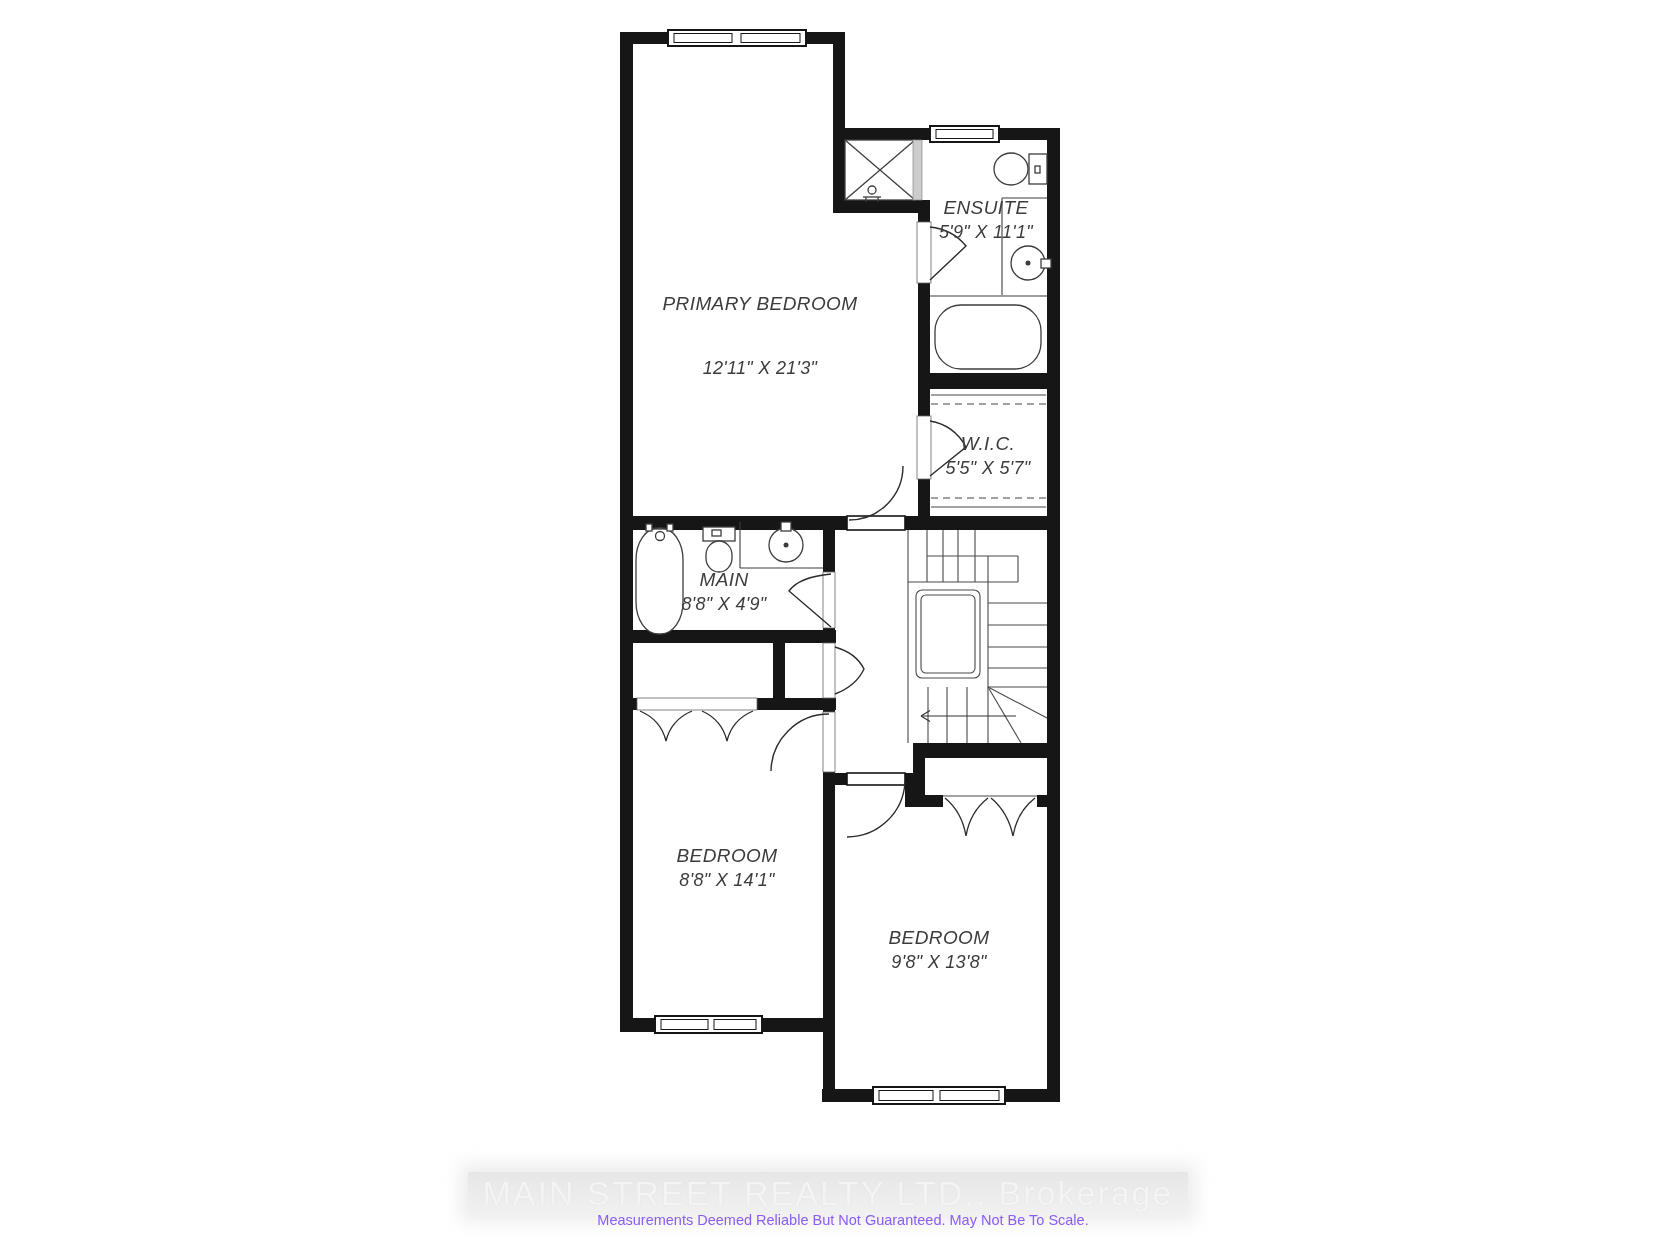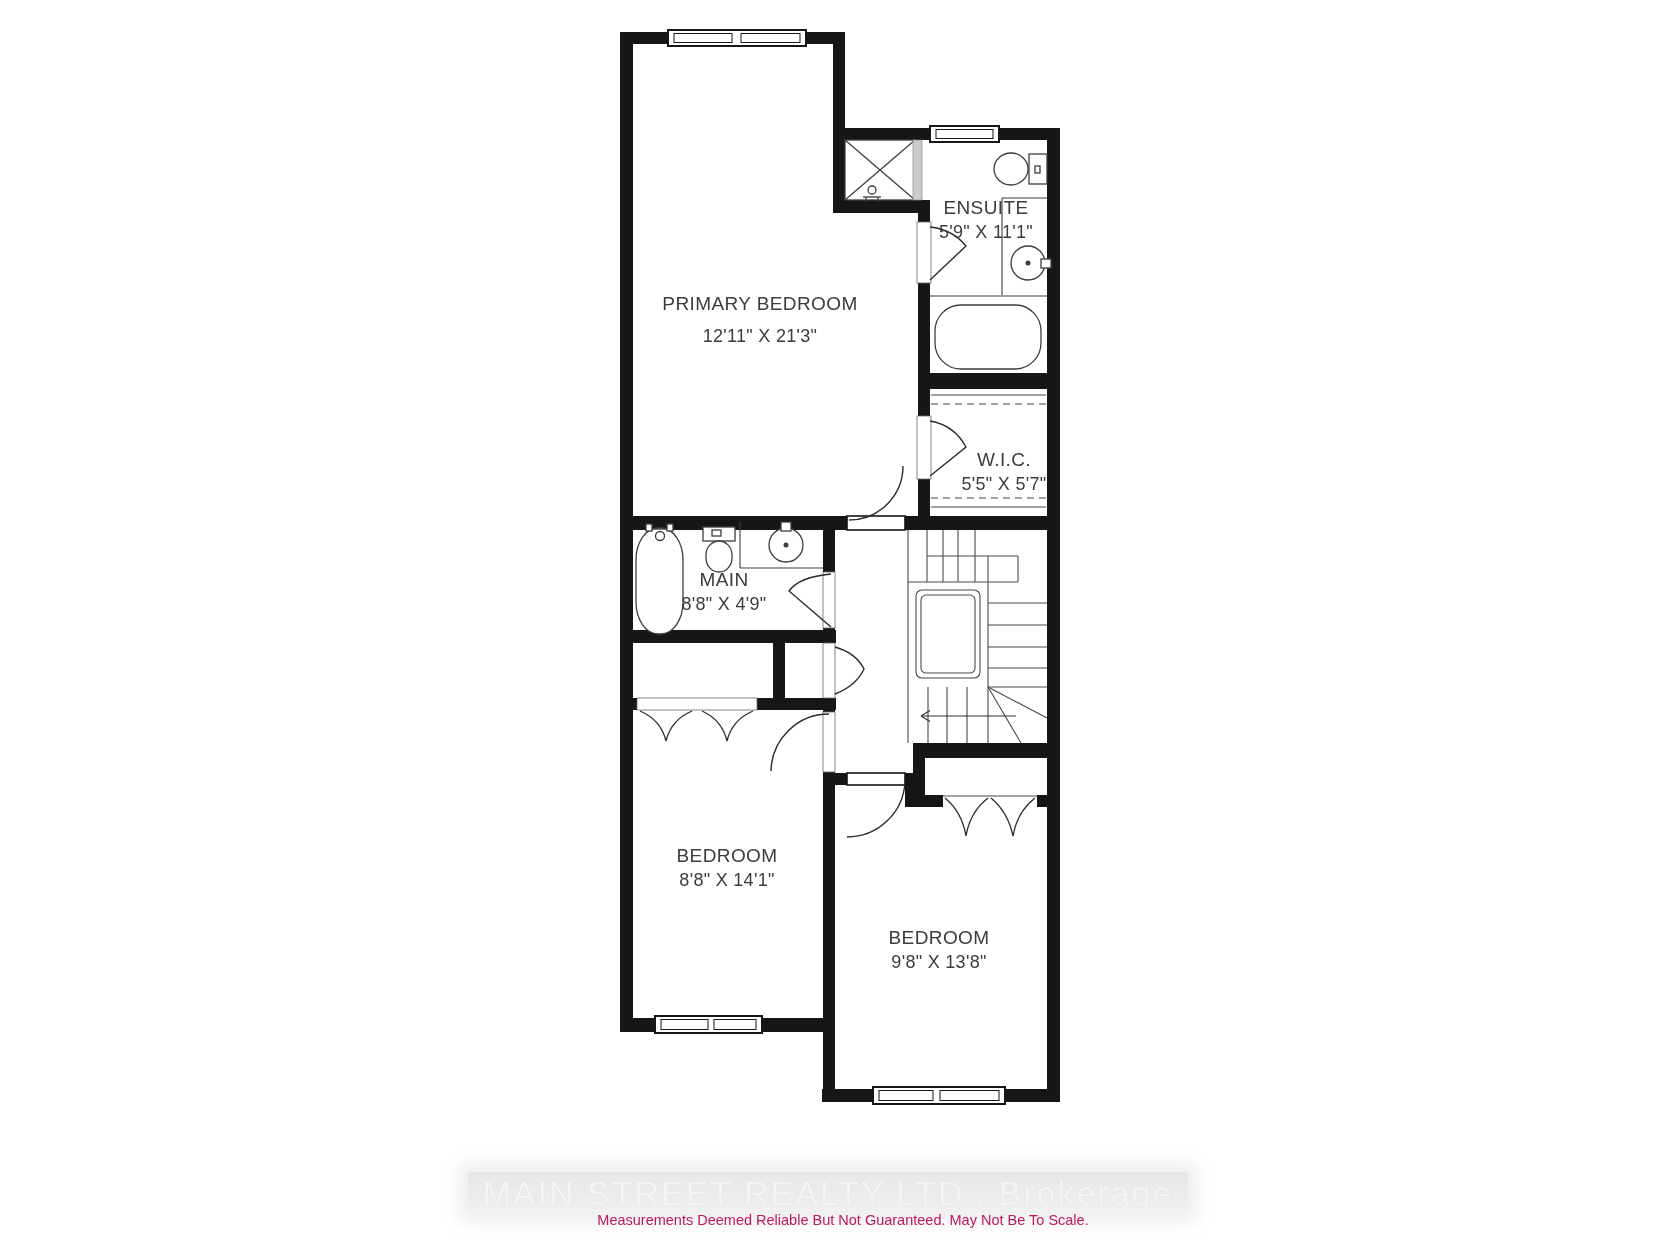--- a/index.html
+++ b/index.html
@@ -6,38 +6,38 @@
   body{
     width:1680px;height:1260px;position:relative;overflow:hidden;
     background:#ffffff;
     font-family:"Liberation Sans", sans-serif;
   }
   #plan-svg{position:absolute;left:0;top:0;}
   .room-label{
     position:absolute;transform:translate(-50%,-50%);
     text-align:center;color:#3c3c3c;white-space:nowrap;z-index:5;
   }
-  .room-line{display:block;line-height:25px;}
-  .room-label--lg .room-line{line-height:32px;}
+  .room-line{display:block;line-height:25px;font-style:italic;}
+  .room-label--lg .room-line{line-height:32px;margin-top:32px;}
   .room-name{font-size:19px;letter-spacing:0.4px;}
   .room-dims{font-size:18px;letter-spacing:0.3px;}
   #watermark-band{
     position:absolute;left:468px;top:1172px;width:720px;height:42px;
     display:flex;align-items:center;justify-content:center;
     background:linear-gradient(to bottom, rgba(229,229,229,0.95), rgba(236,236,236,0.75));
     box-shadow:0 0 16px 8px rgba(233,233,233,0.8);
     z-index:4;
   }
   #watermark-text{
     font-size:34px;color:#f4f4f4;letter-spacing:2px;white-space:nowrap;
     text-shadow:0 0 1px #d8d8d8;
   }
   #disclaimer-text{
     position:absolute;left:843px;top:1220px;transform:translate(-50%,-50%);
-    font-size:14.5px;color:#be185d;white-space:nowrap;z-index:5;
+    font-size:14.5px;color:#8b5cf6;white-space:nowrap;z-index:5;
   }
 </style>
 </head>
 <body>
 
 <svg id="plan-svg" width="1680" height="1260" viewBox="0 0 1680 1260" xmlns="http://www.w3.org/2000/svg">
 
   <g fill="#161616" stroke="none">
     <rect x="620" y="32" width="225" height="12"></rect>
     <rect x="620" y="32" width="13" height="1000"></rect>
@@ -219,21 +219,21 @@
 <div class="room-label room-label--lg" style="left:760px;top:320px;">
   <span class="room-line room-name">PRIMARY BEDROOM</span>
   <span class="room-line room-dims">12'11" X 21'3"</span>
 </div>
 
 <div class="room-label" style="left:986px;top:220px;">
   <span class="room-line room-name">ENSUITE</span>
   <span class="room-line room-dims">5'9" X 11'1"</span>
 </div>
 
-<div class="room-label" style="left:988px;top:472px;margin-left:16px;">
+<div class="room-label" style="left:988px;top:456px;">
   <span class="room-line room-name">W.I.C.</span>
   <span class="room-line room-dims">5'5" X 5'7"</span>
 </div>
 
 <div class="room-label" style="left:724px;top:592px;">
   <span class="room-line room-name">MAIN</span>
   <span class="room-line room-dims">8'8" X 4'9"</span>
 </div>
 
 <div class="room-label" style="left:727px;top:868px;">

